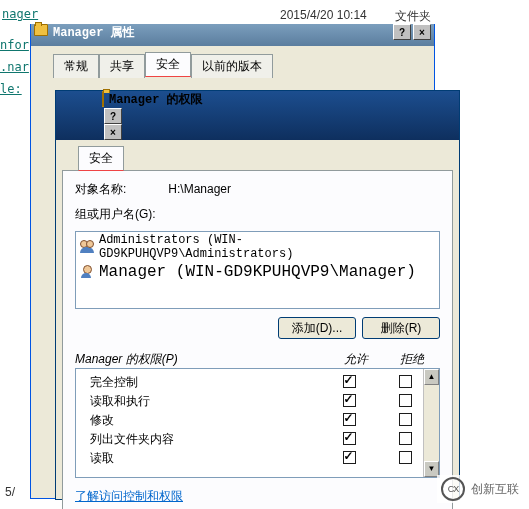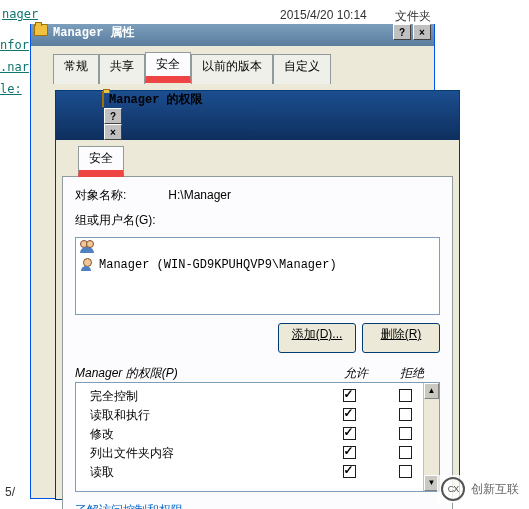--- a/index.html
+++ b/index.html
@@ -111,21 +111,21 @@
     padding: 3px 10px;
     border: 1px solid #919b9c;
     border-bottom: none;
     background: #ece9d8;
     margin-right: 0;
     position: relative;
     cursor: default;
   }
   .tab.active {
     background: #fcfcfe;
-    border-bottom: 7px solid #ef4444;
+    border-bottom: 1px solid #ef4444;
     margin-bottom: -1px;
     z-index: 2;
   }
   .tab.inactive {
     background: #f0f0ea;
     top: 2px;
   }
 
   
   .dialog2 {
@@ -222,29 +222,28 @@
   }
 
   .btn-row {
     display: flex;
     justify-content: flex-end;
     gap: 6px;
     margin-top: 8px;
   }
   .btn {
     min-width: 78px;
-    height: 30px;
+    height: 22px;
     background: #ece9d8;
     border: 1px solid #003c74;
     border-radius: 3px;
     padding: 0 8px;
     text-align: center;
     line-height: 20px;
     cursor: default;
-    text-decoration: underline;
   }
 
   
   .perm-header {
     display: flex;
     margin-top: 12px;
     font-style: italic;
   }
   .perm-header .ph-label { flex: 1; }
   .perm-header .ph-col { width: 56px; text-align: center; }
@@ -355,21 +354,20 @@
     <span class="folder-ico"></span>
     <span class="title-text">Manager 属性</span>
     <span class="winbtn">?</span>
     <span class="winbtn">×</span>
   </div>
   <div class="tabs">
     <div class="tab inactive">常规</div>
     <div class="tab inactive">共享</div>
     <div class="tab active">安全</div>
     <div class="tab inactive">以前的版本</div>
-    <div class="tab inactive">自定义</div>
   </div>
 </div>
 
 <div class="dialog2">
   <div class="titlebar">
     <span class="folder-ico"></span>
     <span class="title-text">Manager 的权限</span>
     <span class="winbtn">?</span>
     <span class="winbtn">×</span>
   </div>
@@ -383,24 +381,25 @@
       <span class="value">H:\Manager</span>
     </div>
 
     <div class="row">组或用户名(G):</div>
 
     <div class="listbox">
       <div class="list-item">
         <span class="user-ico group">
             <span class="body"></span>
           </span>
+        <span style="font-family:'Courier New',monospace;font-size:12px">Administrators (WIN-GD9KPUHQVP9\Administrators)</span>
       </div>
       <div class="list-item">
         <span class="user-ico single"></span>
-        <span style="font-family:'Courier New',monospace;font-size:12px">Manager (WIN-GD9KPUHQVP9\Manager)</span>
+        <span style="font-family:'Courier New',monospace;font-size:16px">Manager (WIN-GD9KPUHQVP9\Manager)</span>
       </div>
     </div>
 
     <div class="btn-row">
       <div class="btn">添加(D)...</div>
       <div class="btn">删除(R)</div>
     </div>
 
     <div class="perm-header">
       <div class="ph-label">Manager 的权限(P)</div>

